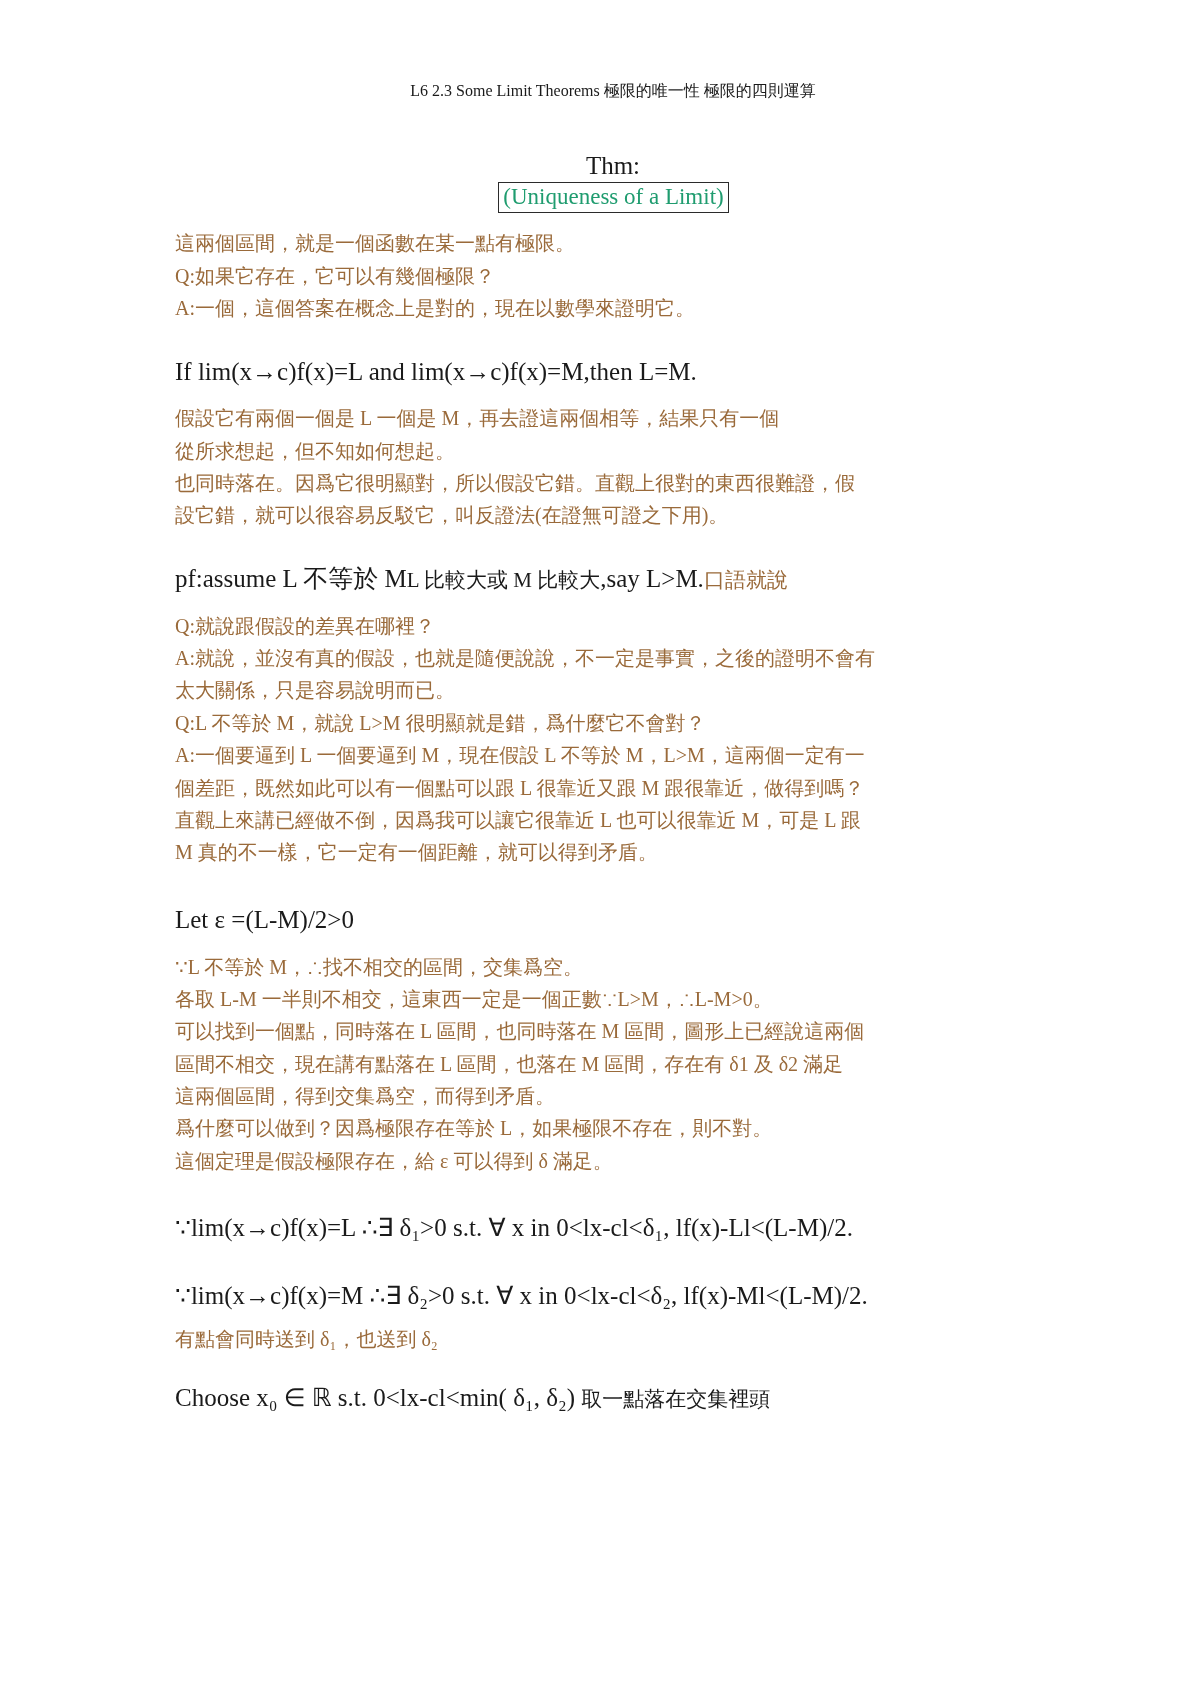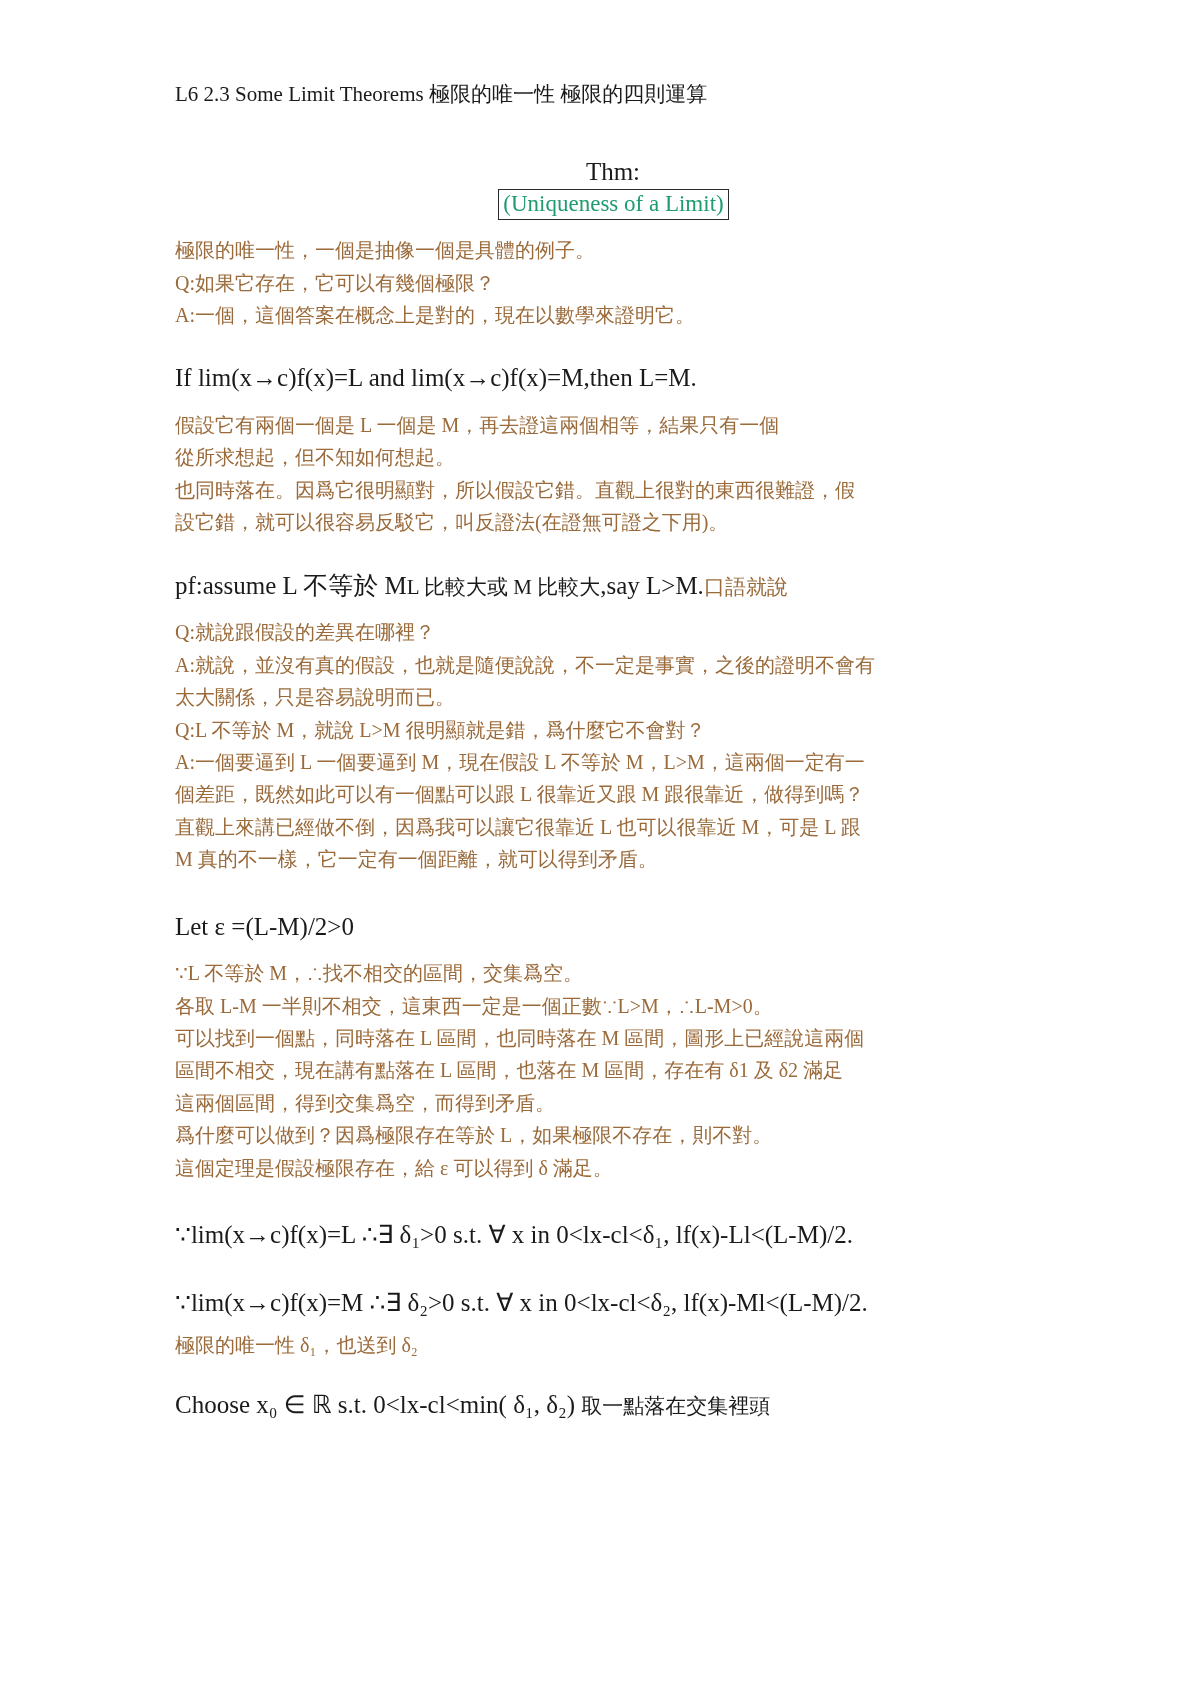--- a/index.html
+++ b/index.html
@@ -14,25 +14,26 @@
     color: #000000;
   }
   .page {
     position: relative;
     width: 1191px;
     min-height: 1684px;
     box-sizing: border-box;
     padding: 70px 140px 60px 175px;
   }
   .doc-title {
-    font-size: 21px;
+    font-size: 16px;
     line-height: 1.35;
     color: #1a1a1a;
     margin: 10px 0 0 0;
     white-space: nowrap;
+    text-align: center;
   }
   .thm-line {
     margin-top: 48px;
     font-size: 25px;
     line-height: 1.3;
     color: #1a1a1a;
     display: flex;
     align-items: center;
     flex-direction: column;
   }
@@ -86,21 +87,21 @@
 <div class="page">
 
   <div class="doc-title">L6 2.3 Some Limit Theorems  極限的唯一性  極限的四則運算</div>
 
   <div class="thm-line">
     <span class="thm-label">Thm:</span>
     <span class="thm-box">(Uniqueness of a Limit)</span>
   </div>
 
   <div class="note">
-    <p>極限的唯一性，一個是抽像一個是具體的例子。</p>
+    <p>這兩個區間，就是一個函數在某一點有極限。</p>
     <p>Q:如果它存在，它可以有幾個極限？</p>
     <p>A:一個，這個答案在概念上是對的，現在以數學來證明它。</p>
   </div>
 
   <div class="stmt">If lim(x→c)f(x)=L and lim(x→c)f(x)=M,then L=M.</div>
 
   <div class="note">
     <p>假設它有兩個一個是 L 一個是 M，再去證這兩個相等，結果只有一個</p>
     <p>從所求想起，但不知如何想起。</p>
     <p>也同時落在。因爲它很明顯對，所以假設它錯。直觀上很對的東西很難證，假</p>
@@ -132,21 +133,21 @@
     <p>這兩個區間，得到交集爲空，而得到矛盾。</p>
     <p>爲什麼可以做到？因爲極限存在等於 L，如果極限不存在，則不對。</p>
     <p>這個定理是假設極限存在，給 ε 可以得到 δ 滿足。</p>
   </div>
 
   <div class="stmt row-gap-lg">∵lim(x→c)f(x)=L  ∴∃ δ₁&gt;0 s.t. ∀ x in 0&lt;lx-cl&lt;δ₁, lf(x)-Ll&lt;(L-M)/2.</div>
 
   <div class="stmt row-gap-lg">∵lim(x→c)f(x)=M  ∴∃ δ₂&gt;0 s.t. ∀ x in 0&lt;lx-cl&lt;δ₂, lf(x)-Ml&lt;(L-M)/2.</div>
 
   <div class="note tight">
-    <p>極限的唯一性 δ₁，也送到 δ₂</p>
+    <p>有點會同時送到 δ₁，也送到 δ₂</p>
   </div>
 
   <div class="stmt row-gap-md">
     <span>Choose x₀ ∈ ℝ   s.t. 0&lt;lx-cl&lt;min( δ₁, δ₂)</span>
     <span class="sm">取一點落在交集裡頭</span>
   </div>
 
 </div>
 
 </body></html>

